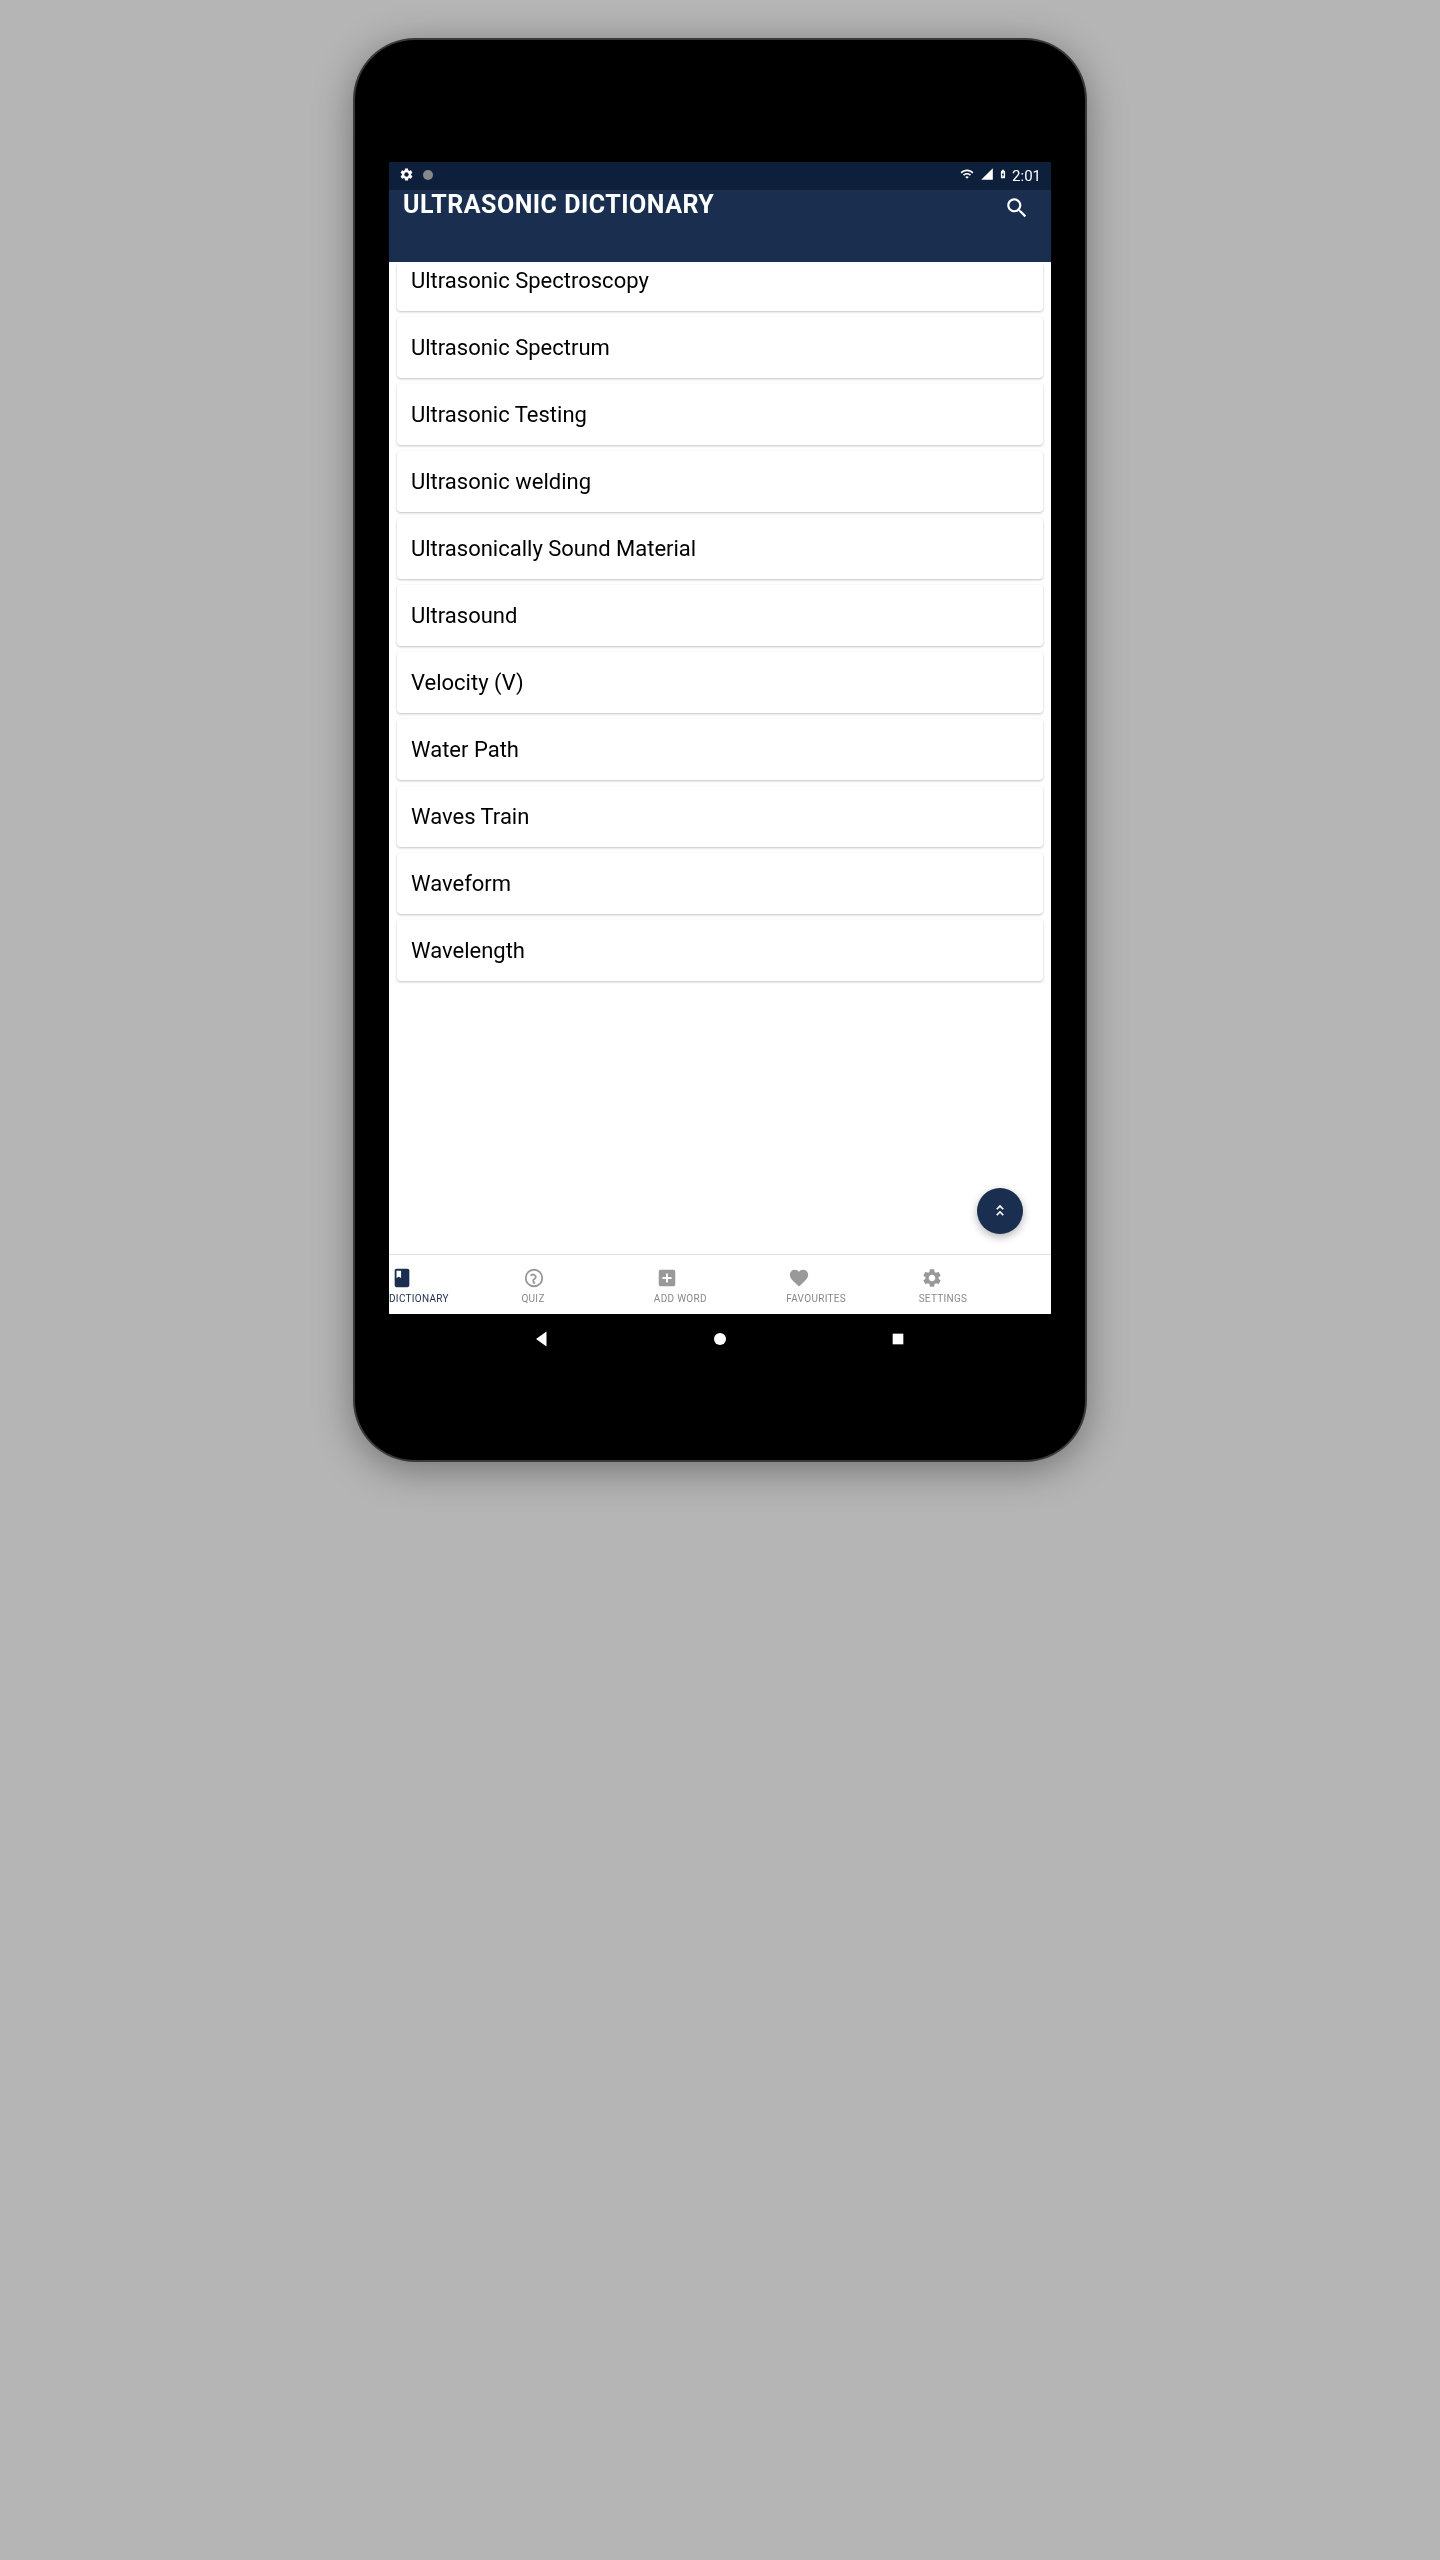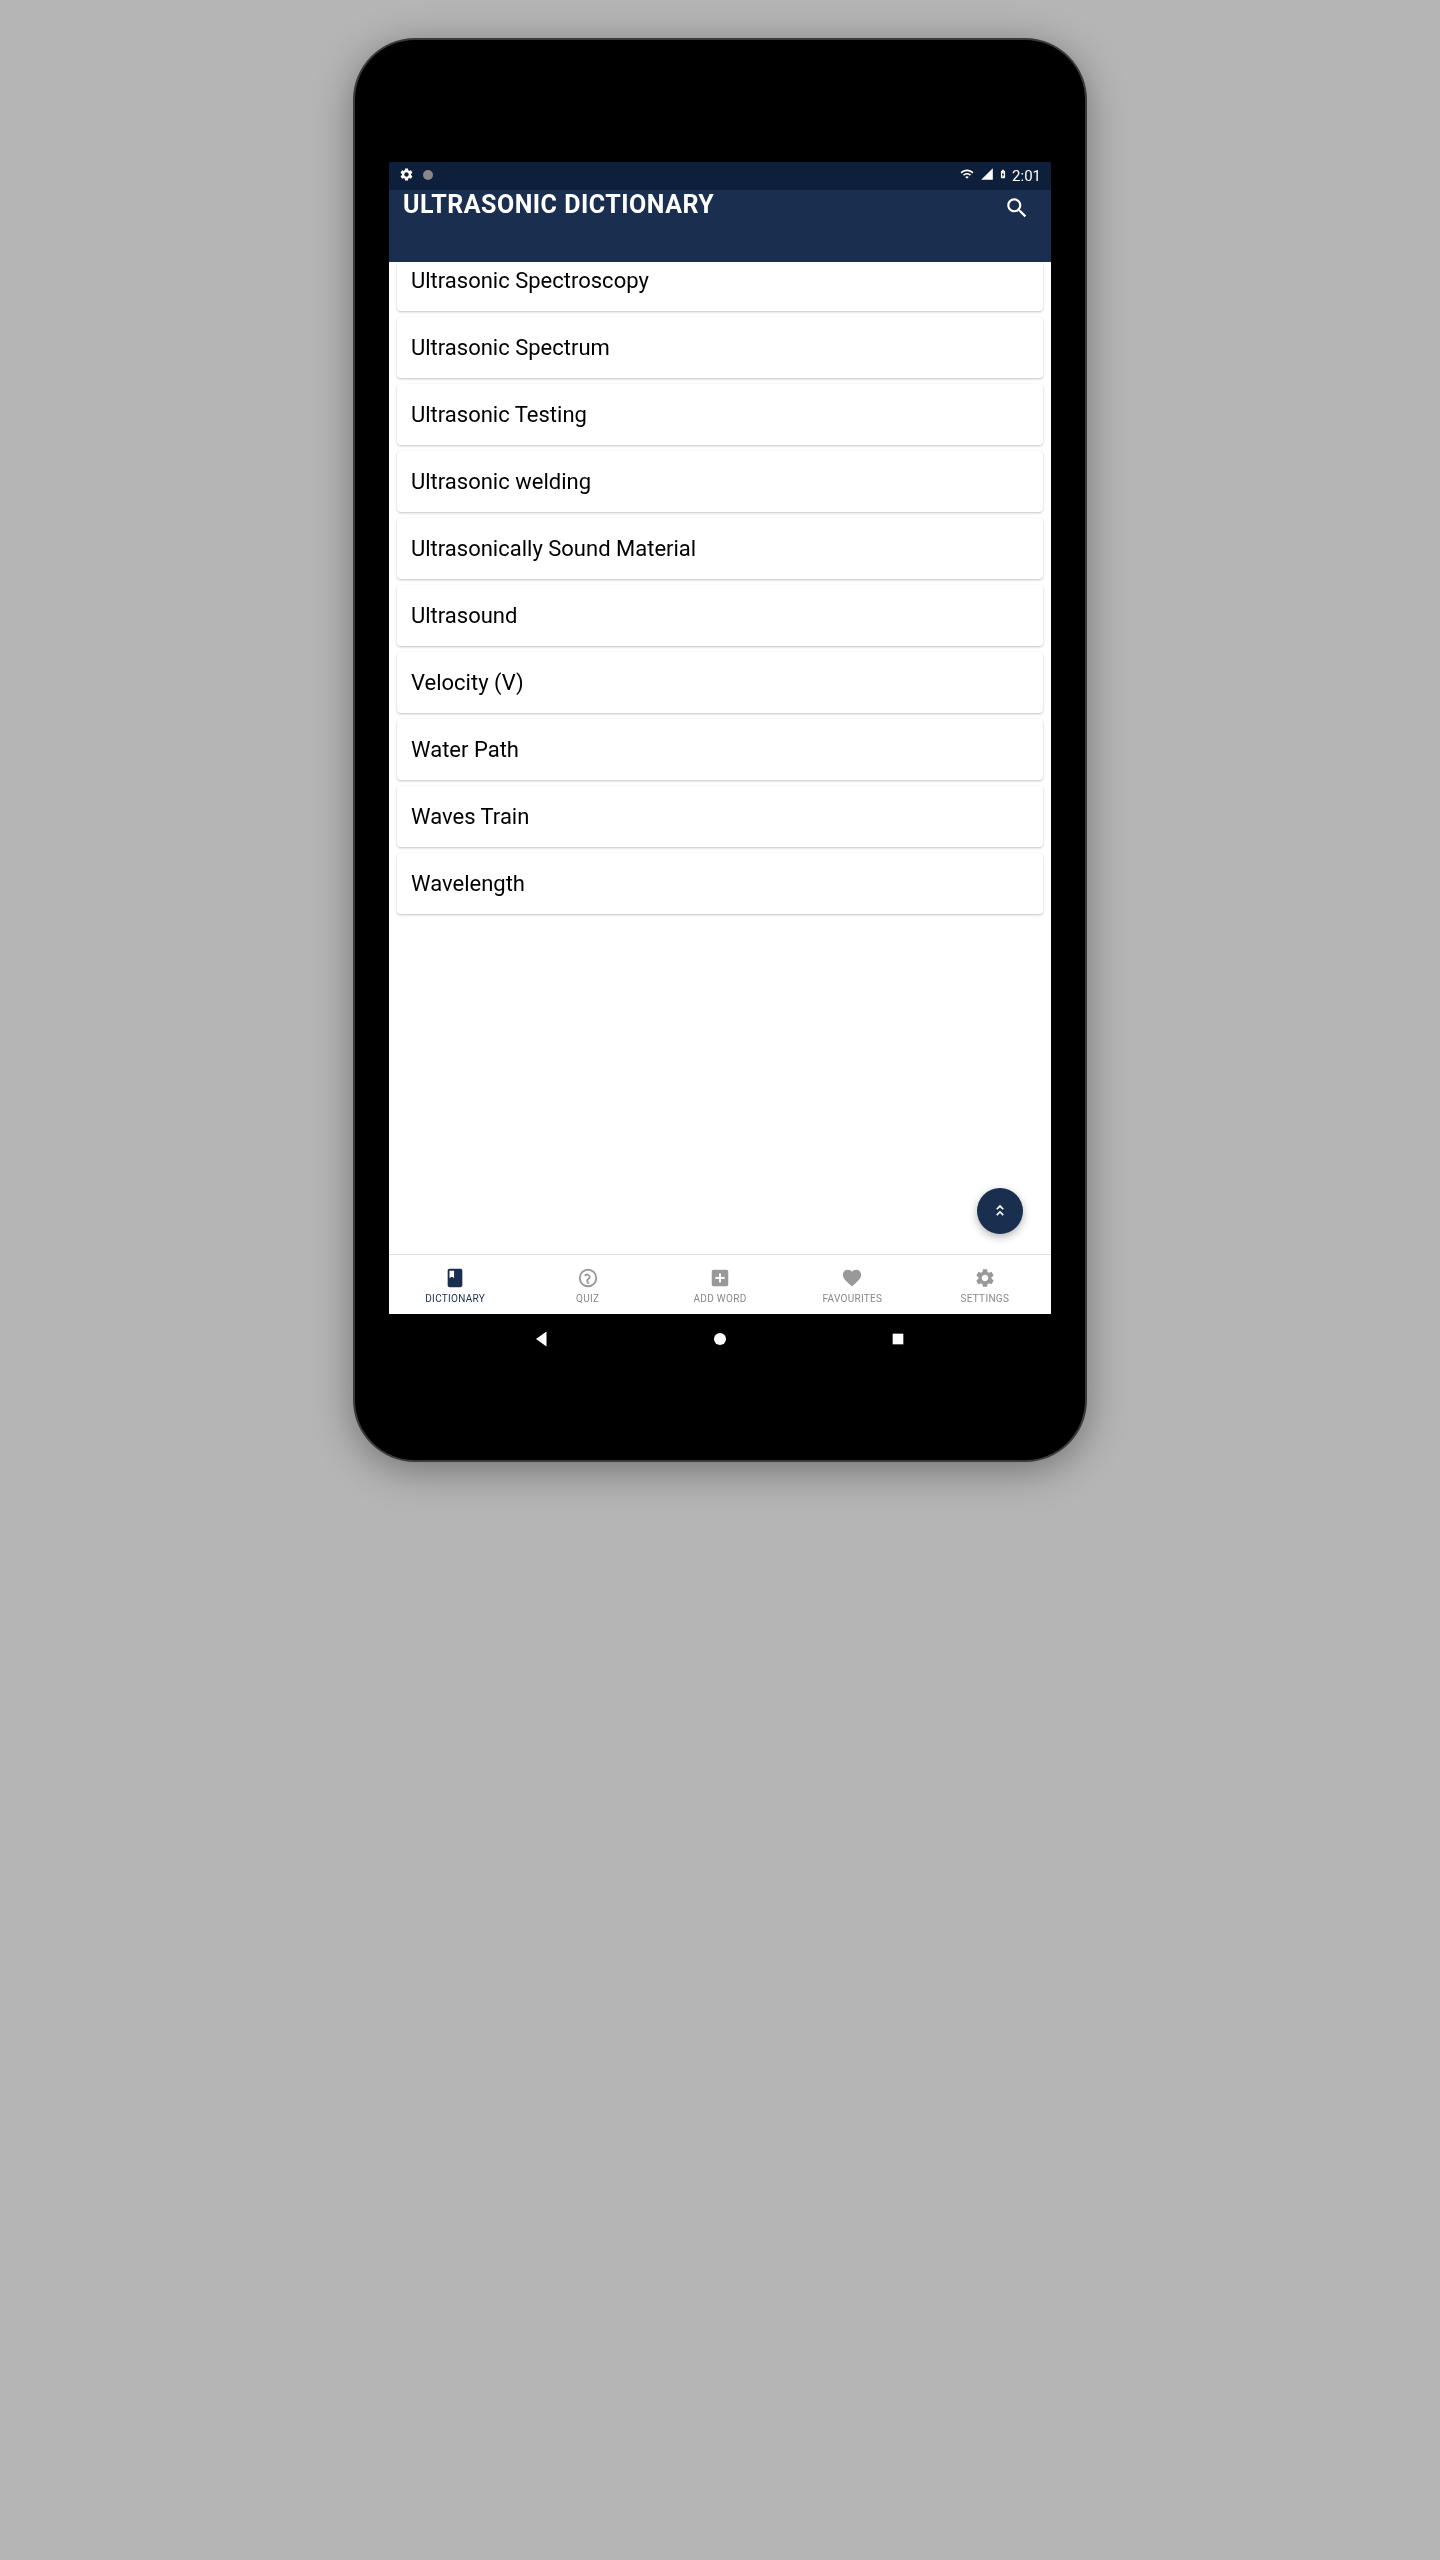--- a/index.html
+++ b/index.html
@@ -166,21 +166,20 @@
   background: #fff;
   border-top: 1px solid #e0e0e0;
   display: flex;
   justify-content: space-around;
   align-items: center;
 }
 
 .nav-item {
   display: flex;
   flex-direction: column;
-  align-items: center;
   gap: 2px;
   cursor: pointer;
   flex: 1;
 }
 
 .nav-icon {
   width: 26px;
   height: 26px;
   display: flex;
   align-items: center;
@@ -273,20 +272,21 @@
       <div class="content">
         <div class="list-item first"><span>Ultrasonic Spectroscopy</span></div>
         <div class="list-item"><span>Ultrasonic Spectrum</span></div>
         <div class="list-item"><span>Ultrasonic Testing</span></div>
         <div class="list-item"><span>Ultrasonic welding</span></div>
         <div class="list-item"><span>Ultrasonically Sound Material</span></div>
         <div class="list-item"><span>Ultrasound</span></div>
         <div class="list-item"><span>Velocity (V)</span></div>
         <div class="list-item"><span>Water Path</span></div>
         <div class="list-item"><span>Waves Train</span></div>
+        <div class="list-item"><span>Waveform</span></div>
         <div class="list-item"><span>Wavelength</span></div>
       </div>
 
       <div class="fab">
         <span>
           <svg width="20" height="20" viewBox="0 0 24 24" fill="#fff">
               <path d="M7.41 18.59L8.83 20 12 16.83 15.17 20l1.42-1.41L12 14l-4.59 4.59zM7.41 11.59L8.83 13 12 9.83 15.17 13l1.42-1.41L12 7l-4.59 4.59z"></path>
             </svg>
         </span>
       </div>

